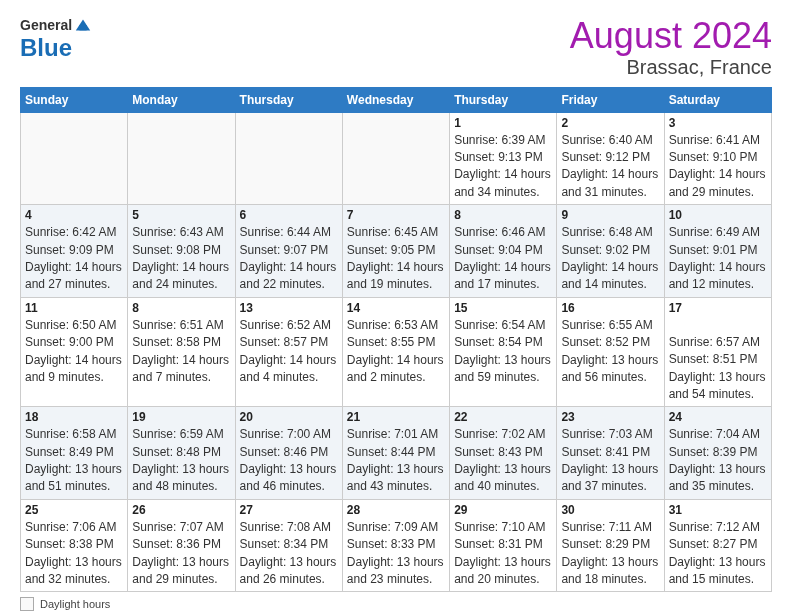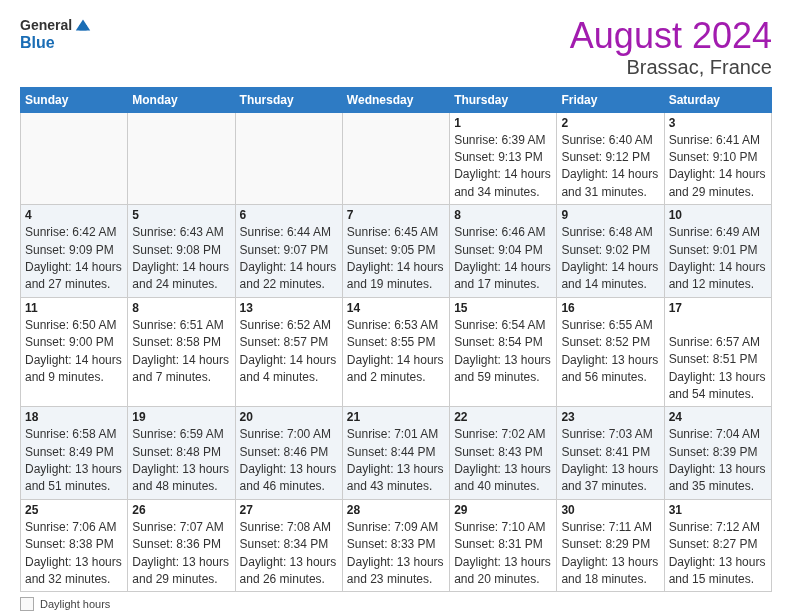--- a/index.html
+++ b/index.html
@@ -125,21 +125,21 @@
   <div class="header">
     <div class="logo">
       <div class="logo-text">
         <span class="logo-general">General</span>
         <svg class="logo-icon" viewBox="0 0 20 20" xmlns="http://www.w3.org/2000/svg">
           <polygon points="2,16 10,4 18,16" fill="#1a6db5"></polygon>
           <polygon points="6,16 14,16 14,10 6,10" fill="#1a6db5"></polygon>
         </svg>
       </div>
       <div style="display:flex; align-items:center;">
-        <span class="logo-blue" style="color:#1a6db5;font-size:16px;font-weight:bold;">Blue</span>
+        <span class="logo-blue" style="color:#1a6db5;font-size:24px;font-weight:bold;">Blue</span>
       </div>
     </div>
     <div class="header-right">
       <div class="month-year">August 2024</div>
       <div class="location">Brassac, France</div>
     </div>
   </div>
 
   <table class="calendar">
     <thead>

